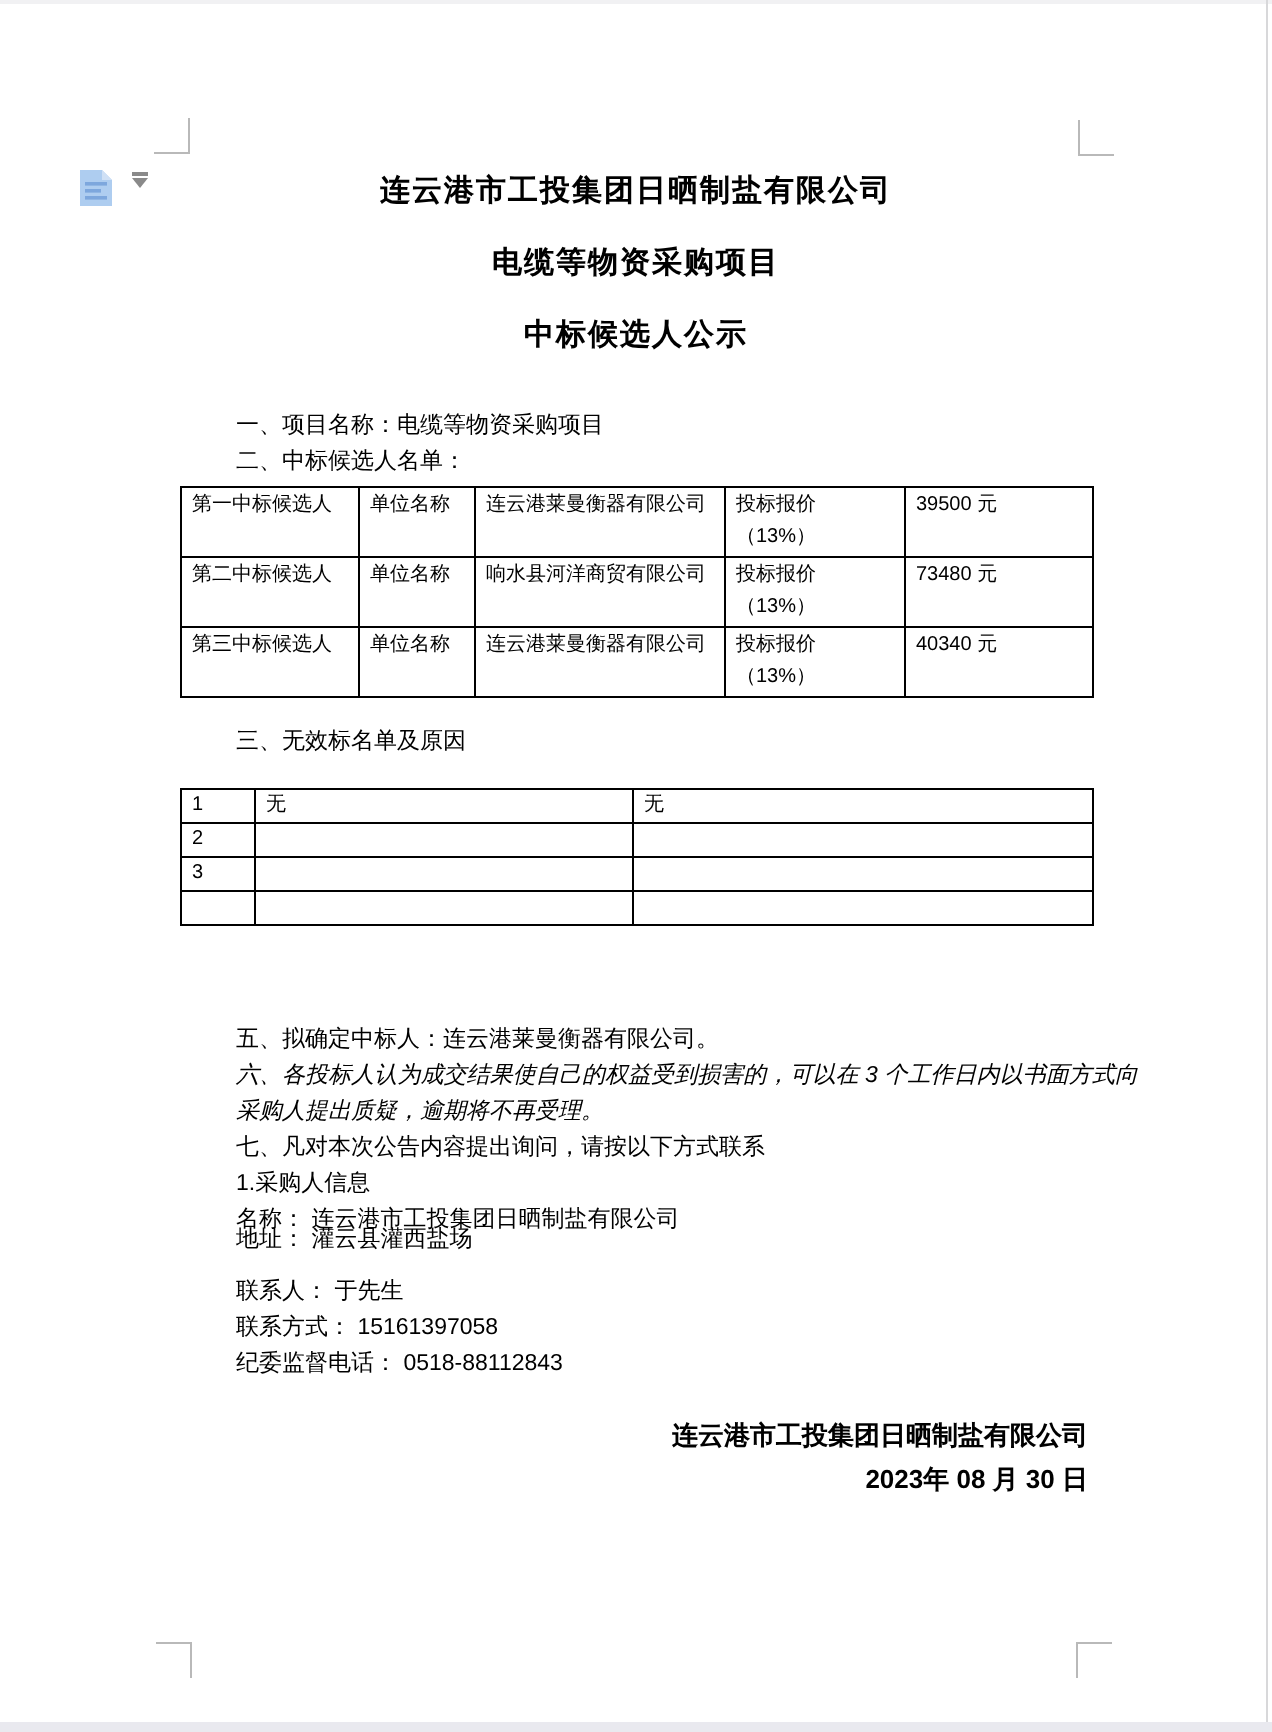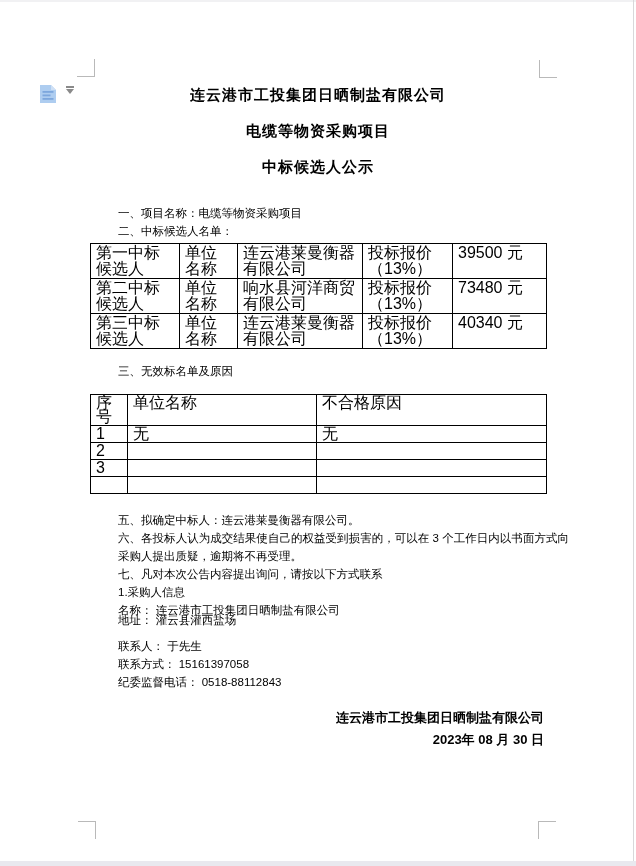--- a/index.html
+++ b/index.html
@@ -34,26 +34,26 @@
     border-left:4px solid transparent; border-right:4px solid transparent;
     border-top:5px solid #8a8a8a;
   }
   .paste-caret-bar { position:absolute; left:32px; top:6px; width:8px; height:2px; background:#8a8a8a; }
 
   .content { position:absolute; left:90px; top:0; width:456px; color:#000; }
 
   .abs { position:absolute; left:0; width:456px; }
   .doc-title { font-size:15px; font-weight:bold; text-align:center; letter-spacing:1px; }
   .body-line { font-size:11.5px; line-height:18px; padding-left:5px;margin-left:23px; }
-  .just { text-align:justify; }
+  .just { text-align:justify;font-style:italic; }
 
   table { border-collapse:collapse; table-layout:fixed; width:456px; }
   td, th {
     border:1px solid #000;
-    font-size:16px; font-weight:normal; text-align:left;
+    font-size:10px; font-weight:normal; text-align:left;
     vertical-align:top; padding:1px 5px; line-height:16px;
     overflow:hidden;
   }
   .t1 td { height:34px; }
   .t2 td, .t2 th { height:17px; line-height:14px; }
 
   .footer-line { font-size:13px; font-weight:bold; text-align:right; padding-right:2px; }
 </style>
 </head>
 <body>
@@ -127,25 +127,20 @@
 
     <div class="abs body-line" style="top:362px">三、无效标名单及原因</div>
 
     <table class="t2 abs" style="top:394px">
       <colgroup>
           <col style="width:37px">
           <col style="width:189px">
           <col style="width:230px">
         </colgroup>
       <tbody>
-          <tr>
-        <th>序号</th>
-        <th>单位名称</th>
-        <th>不合格原因</th>
-      </tr>
       <tr>
         <td>1</td>
         <td>无</td>
         <td>无</td>
       </tr>
       <tr>
         <td>2</td>
         <td></td>
         <td></td>
       </tr>

